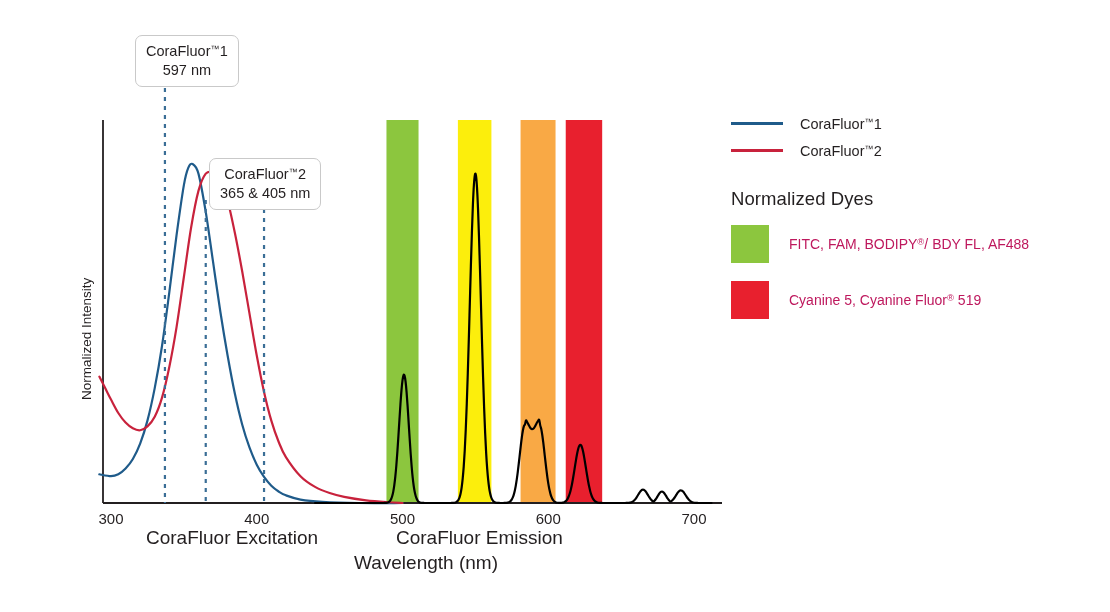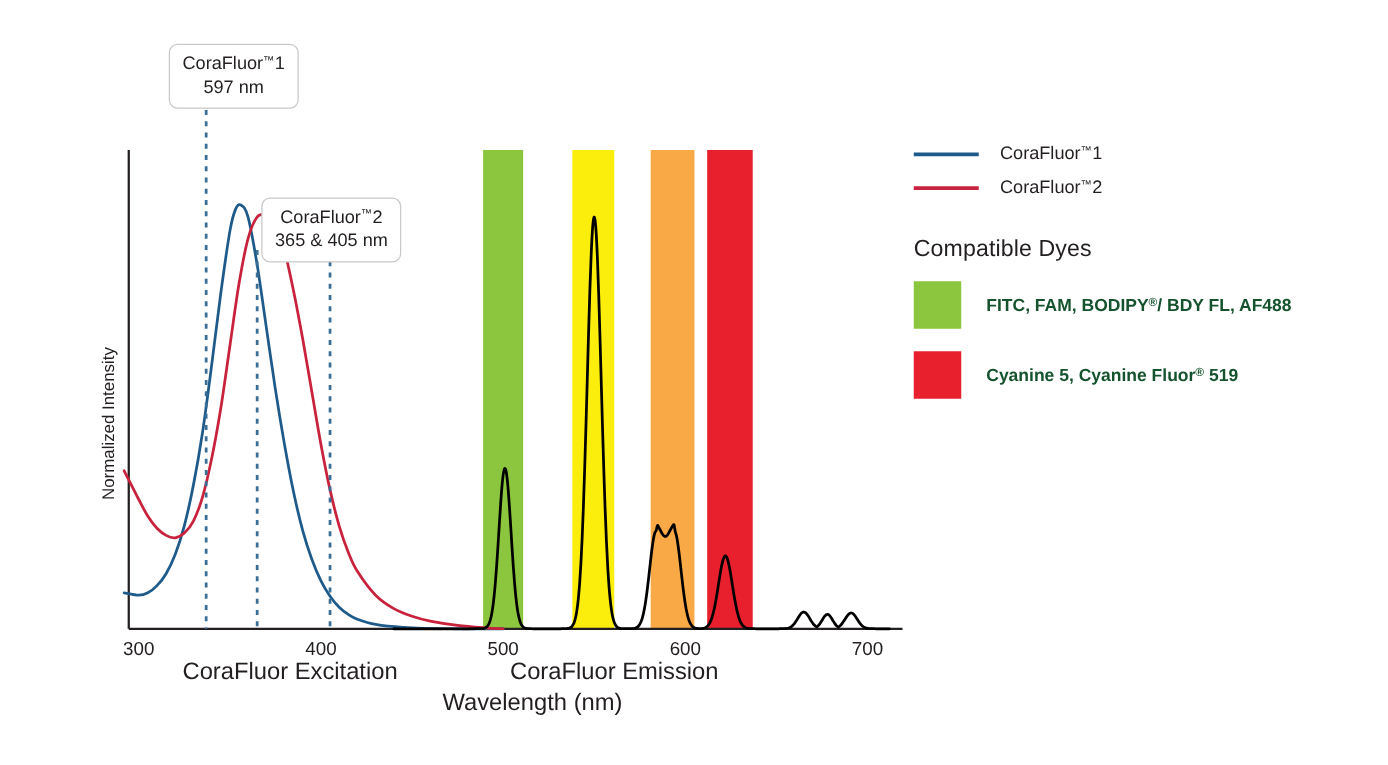--- a/index.html
+++ b/index.html
@@ -104,22 +104,21 @@
   }
   .dye-swatch {
     width: 38px;
     height: 38px;
     margin-right: 20px;
     flex: 0 0 auto;
   }
   .dye-label {
     font-size: 14px;
     line-height: 1.35;
-    color: #14532d;
-    font-weight: bold;
+    color: #be185d;
   }
   .reg {
     font-size: 9.5px;
     vertical-align: 0.42em;
   }
 </style>
 </head>
 <body>
 
 <div id="figure">
@@ -152,36 +151,36 @@
   <div class="callout" id="callout-2">
     <span class="ln"><span>CoraFluor</span><span class="tm">™</span><span>2</span></span>
     <span class="ln">365 &amp; 405 nm</span>
   </div>
 
   <div class="y-axis-title" id="y-axis-title" style="left:79px; top:400px;">Normalized Intensity</div>
 
   <div class="axis-text" id="x-axis-title" style="left:354px; top:552px;">Wavelength (nm)</div>
 
   <div class="axis-text" id="excitation-label" style="left:146px; top:527px;">CoraFluor Excitation</div>
-  <div class="axis-text" id="emission-label" style="left:408px; top:527px;">CoraFluor Emission</div>
+  <div class="axis-text" id="emission-label" style="left:396px; top:527px;">CoraFluor Emission</div>
 
   <div id="legend">
 
     <div class="legend-line-row">
       <div class="legend-line-swatch" style="background:#1f5b8a;"></div>
       <div class="legend-line-label"><span>CoraFluor</span><span class="tm">™</span><span>1</span></div>
     </div>
 
     <div class="legend-line-row">
       <div class="legend-line-swatch" style="background:#c8223c;"></div>
       <div class="legend-line-label"><span>CoraFluor</span><span class="tm">™</span><span>2</span></div>
     </div>
 
 
-    <div id="dyes-title">Compatible Dyes</div>
+    <div id="dyes-title">Normalized Dyes</div>
 
     <div class="dye-row">
       <div class="dye-swatch" style="background:#8CC63E;"></div>
       <div class="dye-label">
         <span>FITC, FAM, BODIPY</span><span class="reg">®</span><span>/ BDY FL, AF488</span>
       </div>
     </div>
 
 
 

